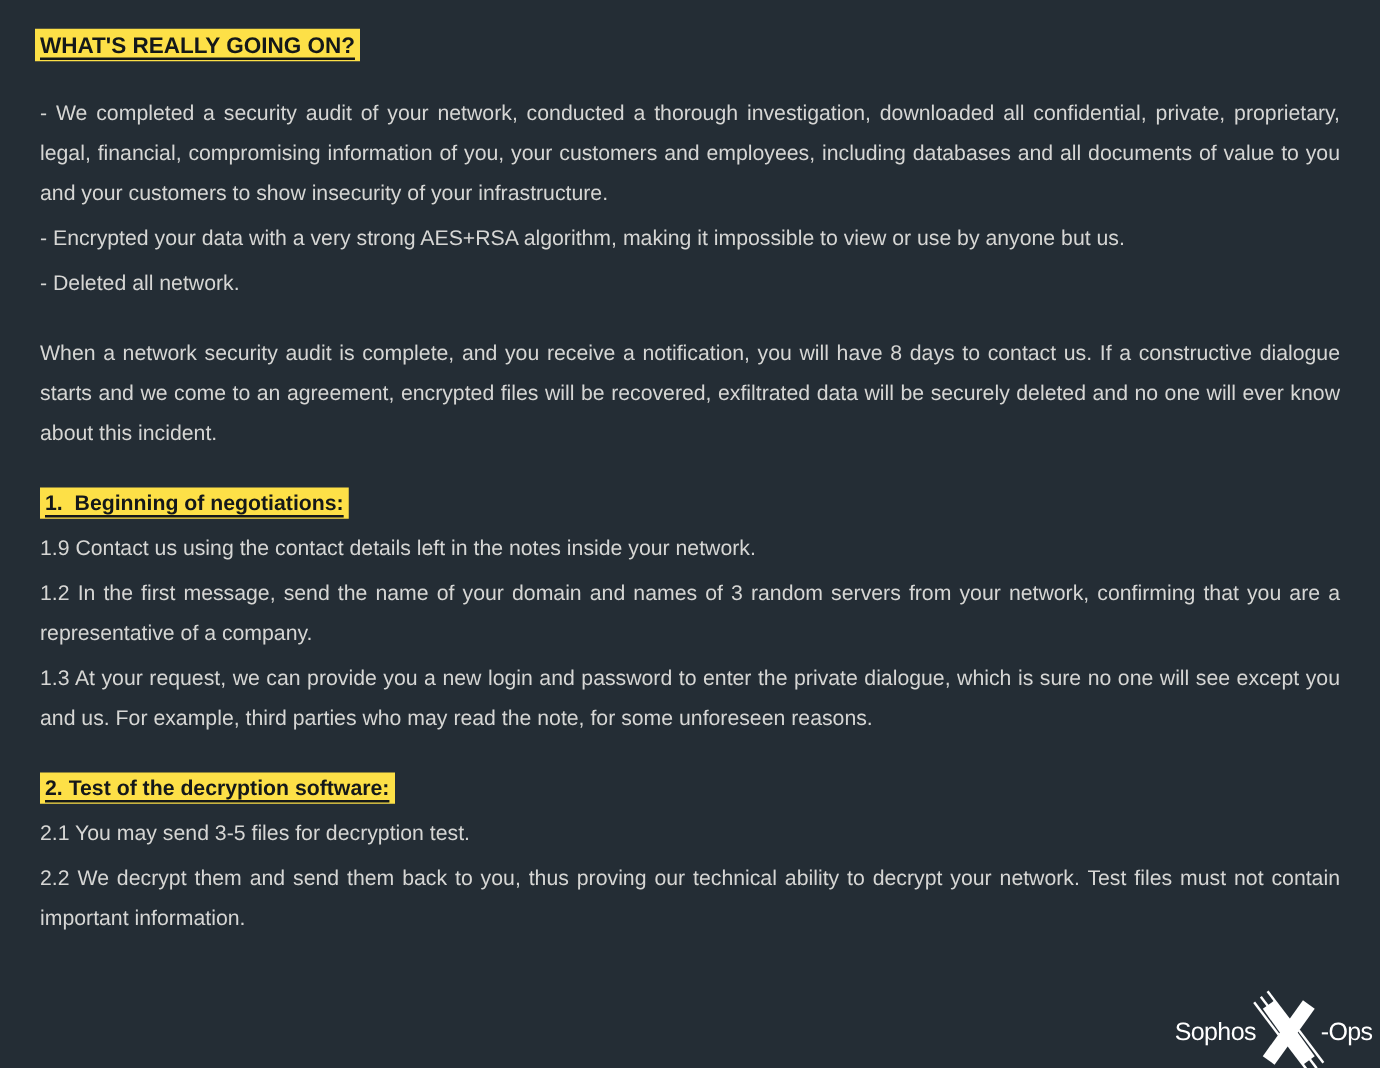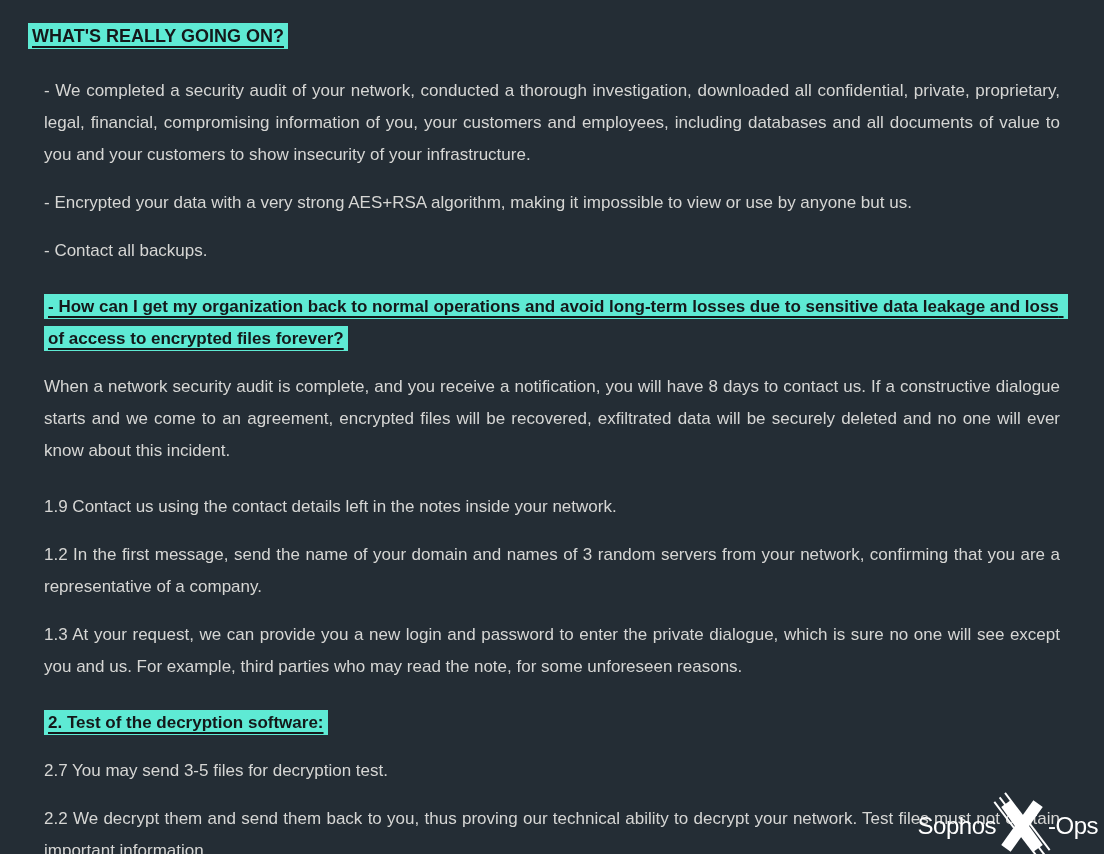--- a/index.html
+++ b/index.html
@@ -17,31 +17,31 @@
   .note {
     position: absolute;
     left: 28px;
     top: 20px;
     width: 1048px;
     color: #d6d6d4;
     font-size: 17px;
     line-height: 32px;
   }
   .para {
-    margin: 16px;
+    margin: 4px;
     text-align: justify;
   }
   .title-block {
     margin: 0 0 22px 0;
   }
   .section {
     margin-top: 24px;
   }
   .hl {
-    background: #5eead4;
+    background: #fde047;
     color: #14181a;
     font-weight: bold;
     text-decoration: underline;
     text-decoration-color: #14181a;
     text-decoration-thickness: 2px;
     text-underline-offset: 4px;
     white-space: pre-wrap;
     padding: 3px 4px;
     -webkit-box-decoration-break: clone;
     box-decoration-break: clone;
@@ -49,57 +49,57 @@
   .title-block .hl {
     font-size: 18px;
   }
   .watermark {
     position: absolute;
     right: 6px;
     bottom: 2px;
     display: flex;
     align-items: center;
     color: #ffffff;
-    font-size: 24px;
+    font-size: 20px;
     letter-spacing: -0.5px;
     line-height: 1;
     z-index: 5;
   }
   .watermark .x-glyph {
     margin: 0 1px;
     display: block;
   }
 </style>
 </head>
 <body>
 
 <div class="note">
 
   <div class="title-block">
     <span class="hl">WHAT'S REALLY GOING ON?</span>
   </div>
 
   <p class="para">- We completed a security audit of your network, conducted a thorough investigation, downloaded all confidential, private, proprietary, legal, financial, compromising information of you, your customers and employees, including databases and all documents of value to you and your customers to show insecurity of your infrastructure.</p>
   <p class="para">- Encrypted your data with a very strong AES+RSA algorithm, making it impossible to view or use by anyone but us.</p>
-  <p class="para">- Contact all backups.</p>
+  <p class="para">- Deleted all network.</p>
 
   <div class="section">
-    <p class="para"><span class="hl">- How can I get my organization back to normal operations and avoid long-term losses due to sensitive data leakage and loss of access to encrypted files forever?</span></p>
     <p class="para">When a network security audit is complete, and you receive a notification, you will have 8 days to contact us. If a constructive dialogue starts and we come to an agreement, encrypted files will be recovered, exfiltrated data will be securely deleted and no one will ever know about this incident.</p>
   </div>
 
   <div class="section">
+    <p class="para"><span class="hl">1.  Beginning of negotiations:</span></p>
     <p class="para">1.9 Contact us using the contact details left in the notes inside your network.</p>
     <p class="para">1.2 In the first message, send the name of your domain and names of 3 random servers from your network, confirming that you are a representative of a company.</p>
     <p class="para">1.3 At your request, we can provide you a new login and password to enter the private dialogue, which is sure no one will see except you and us. For example, third parties who may read the note, for some unforeseen reasons.</p>
   </div>
 
   <div class="section">
     <p class="para"><span class="hl">2. Test of the decryption software:</span></p>
-    <p class="para">2.7 You may send 3-5 files for decryption test.</p>
+    <p class="para">2.1 You may send 3-5 files for decryption test.</p>
     <p class="para">2.2 We decrypt them and send them back to you, thus proving our technical ability to decrypt your network. Test files must not contain important information.</p>
   </div>
 
 </div>
 
 <div class="watermark">
   <span>Sophos</span>
   <svg class="x-glyph" width="50" height="52" viewBox="0 0 56 56" style="overflow:visible" aria-hidden="true">
     <g stroke="#ffffff" fill="none" stroke-linecap="butt">
       <path d="M10 3 L46 53" stroke-width="13"></path>

